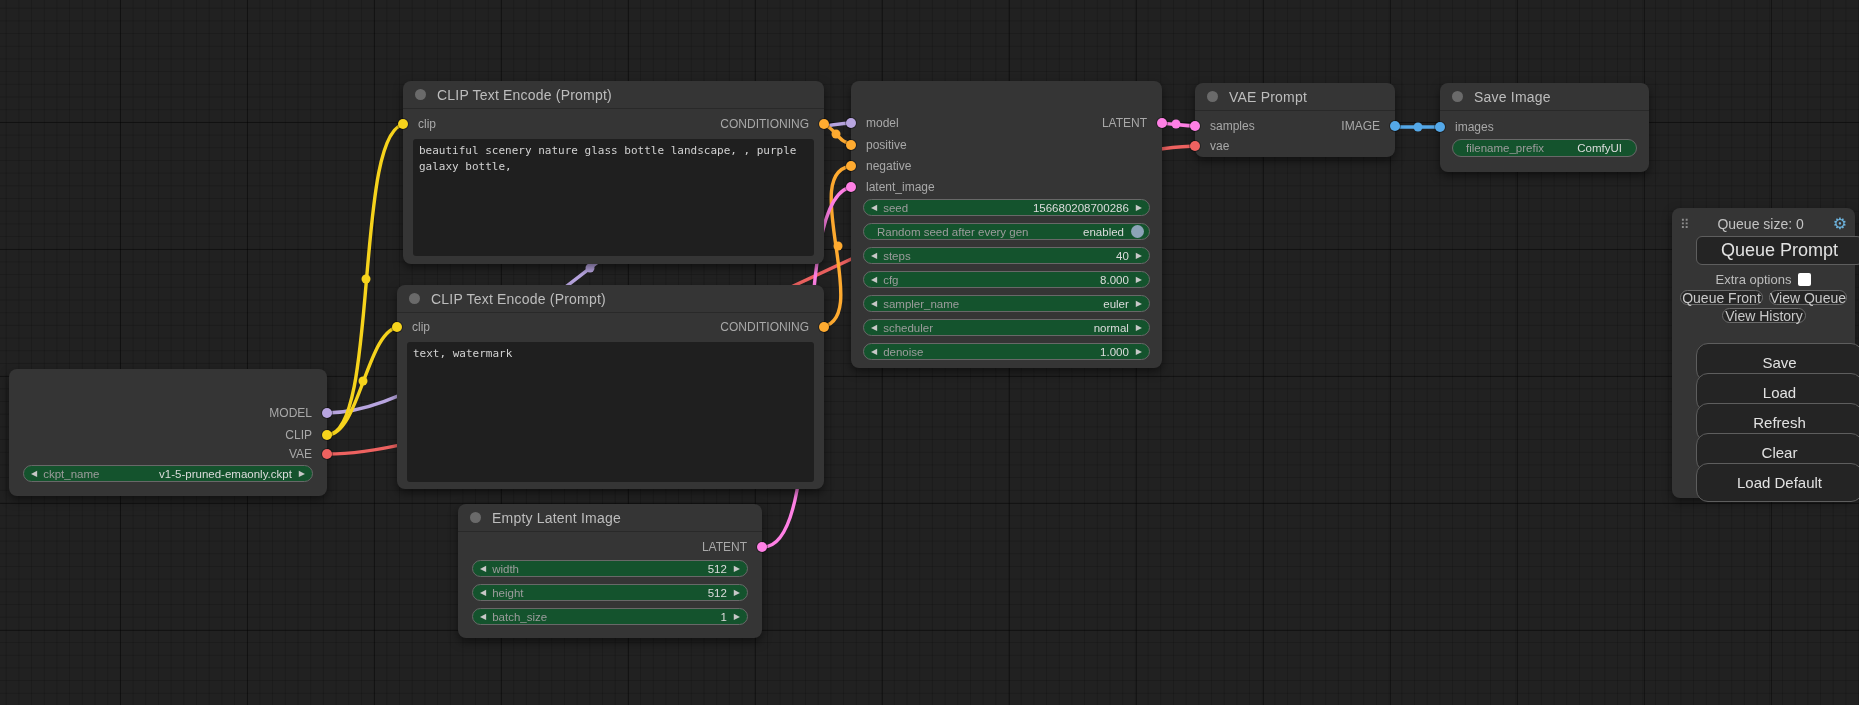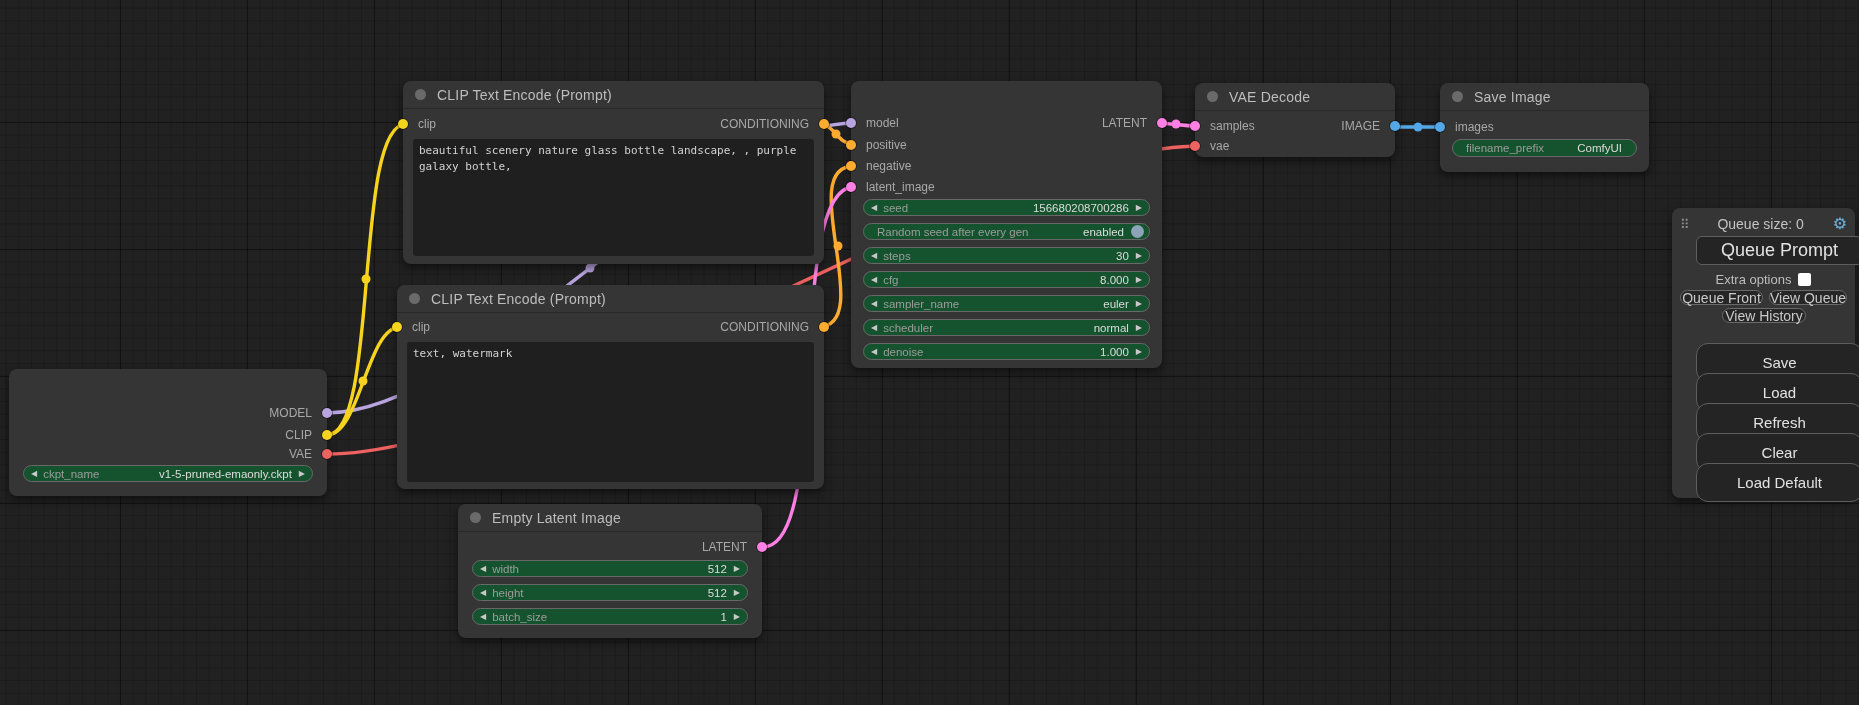--- a/index.html
+++ b/index.html
@@ -151,21 +151,21 @@
       <span class="warr">▶</span>
     </div>
     <div class="widget" style="left:12px;top:142px;width:287px;">
       <span class="wlabel">Random seed after every gen</span>
       <span class="wvalue">enabled</span>
       <span class="toggle-circle" style="background: rgb(140, 163, 184);"></span>
     </div>
     <div class="widget" style="left:12px;top:166px;width:287px;">
       <span class="warr">◀</span>
       <span class="wlabel">steps</span>
-      <span class="wvalue">30</span>
+      <span class="wvalue">40</span>
       <span class="warr">▶</span>
     </div>
     <div class="widget" style="left:12px;top:190px;width:287px;">
       <span class="warr">◀</span>
       <span class="wlabel">cfg</span>
       <span class="wvalue">8.000</span>
       <span class="warr">▶</span>
     </div>
     <div class="widget" style="left:12px;top:214px;width:287px;">
       <span class="warr">◀</span>
@@ -183,21 +183,21 @@
       <span class="warr">◀</span>
       <span class="wlabel">denoise</span>
       <span class="wvalue">1.000</span>
       <span class="warr">▶</span>
     </div>
   </div>
 
   <div class="node" style="left:1195px;top:83px;width:200px;height:74px;">
     <div class="ntitle">
       <span class="tdot"></span>
-      <span>VAE Decode</span>
+      <span>VAE Prompt</span>
     </div>
     <div class="srow" style="top:35px;">
       <span class="sdot in" style="background: rgb(255, 128, 229);"></span>
       <span class="inlab">samples</span>
       <span class="outlab">IMAGE</span>
       <span class="sdot out" style="background: rgb(84, 168, 232);"></span>
     </div>
     <div class="srow" style="top:55px;">
       <span class="sdot in" style="background: rgb(238, 98, 96);"></span>
       <span class="inlab">vae</span>

